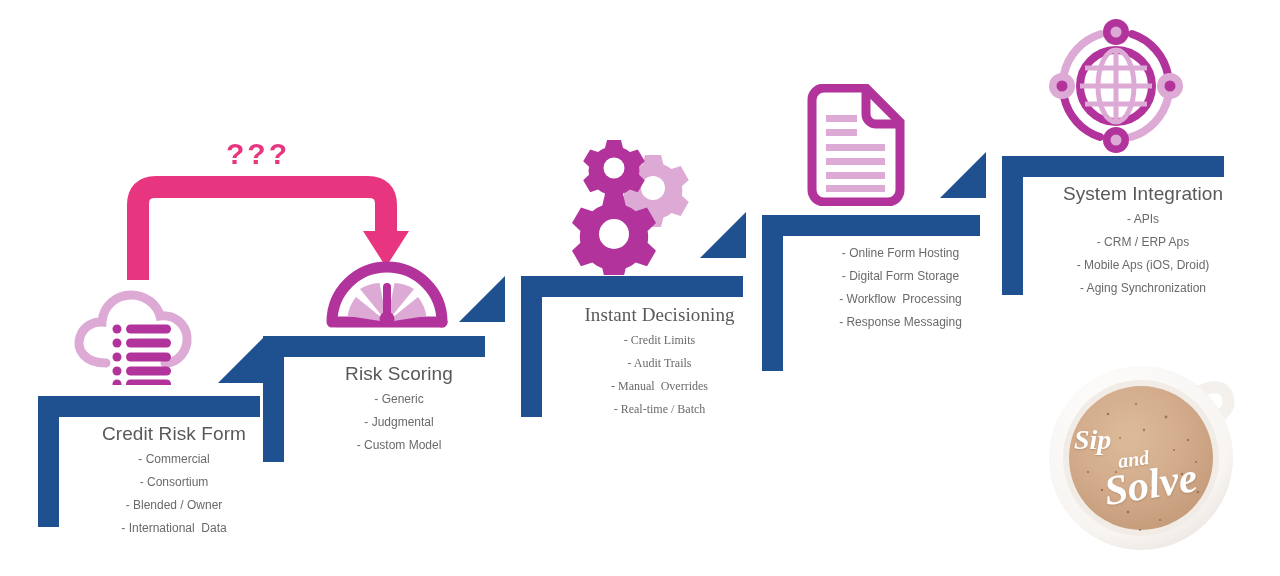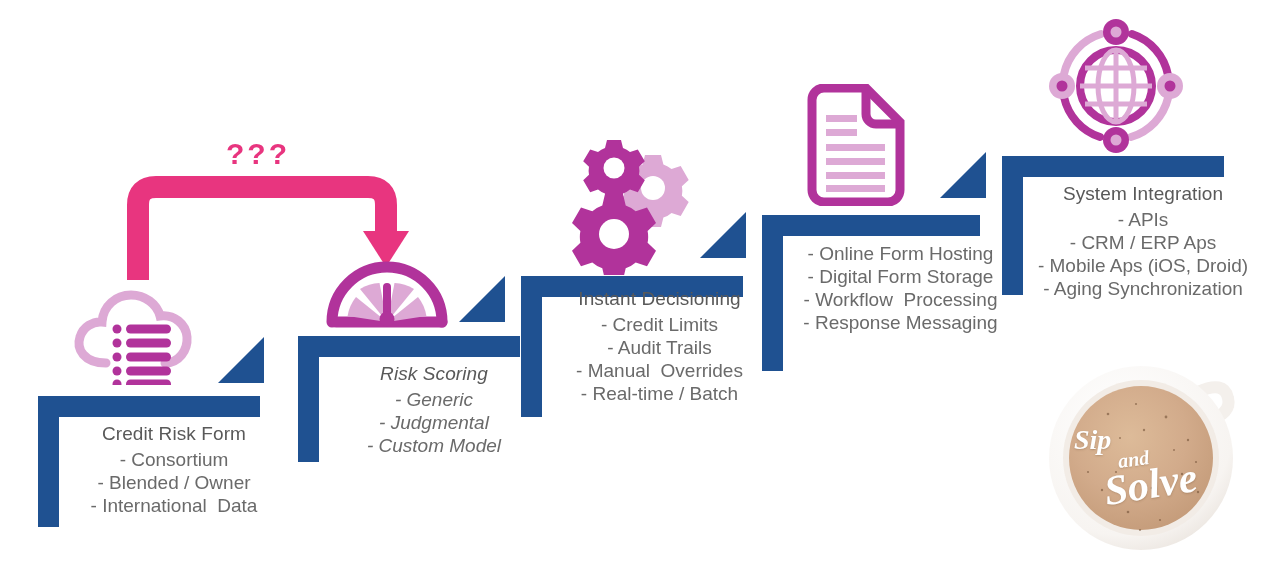--- a/index.html
+++ b/index.html
@@ -36,21 +36,21 @@
     font-size: 19px;
     line-height: 25px;
     white-space: pre-line;
     color: #595959;
     letter-spacing: .1px;
   }
   .step .bullets {
     margin-top: 2px;
   }
   .step .bullet {
-    font-size: 19px;
+    font-size: 12px;
     line-height: 23px;
     color: #6a6a6a;
     white-space: pre;
   }
 
   
   .tri {
     position: absolute;
     width: 0; height: 0;
   }
@@ -213,44 +213,45 @@
        border-left:46px solid transparent; border-bottom:46px solid #1F5191;"></div>
   <div class="tri" style="left:940px; top:152px;
        border-left:46px solid transparent; border-bottom:46px solid #1F5191;"></div>
 
   <div class="step" style="left:38px; top:396px; width:222px; height:140px;">
     <div class="bar-top" style="left:0; top:0; width:222px; height:21px;"></div>
     <div class="bar-left" style="left:0; top:21px; width:21px; height:110px;"></div>
     <div class="txt" style="left:31px; top:25px; width:210px;">
       <div class="title">Credit Risk Form</div>
       <div class="bullets">
+        <div class="bullet">- Commercial</div>
         <div class="bullet">- Consortium</div>
         <div class="bullet">- Blended / Owner</div>
         <div class="bullet">- International  Data</div>
       </div>
     </div>
   </div>
 
-  <div class="step" style="left:298px; top:336px; width:222px; height:130px;font-style:italic;">
+  <div class="step" style="left:263px; top:336px; width:222px; height:130px;">
     <div class="bar-top" style="left:0; top:0; width:222px; height:21px;"></div>
     <div class="bar-left" style="left:0; top:21px; width:21px; height:105px;"></div>
     <div class="txt" style="left:31px; top:25px; width:210px;">
       <div class="title">Risk Scoring</div>
       <div class="bullets">
         <div class="bullet">- Generic</div>
         <div class="bullet">- Judgmental</div>
         <div class="bullet">- Custom Model</div>
       </div>
     </div>
   </div>
 
   <div class="step" style="left:521px; top:276px; width:222px; height:145px;">
     <div class="bar-top" style="left:0; top:0; width:222px; height:21px;"></div>
     <div class="bar-left" style="left:0; top:21px; width:21px; height:120px;"></div>
-    <div class="txt" style="left:31px; top:10px; width:215px;">
+    <div class="txt" style="left:31px; top:26px; width:215px;font-family:Liberation Serif, serif;">
       <div class="title">Instant Decisioning</div>
       <div class="bullets">
         <div class="bullet">- Credit Limits</div>
         <div class="bullet">- Audit Trails</div>
         <div class="bullet">- Manual  Overrides</div>
         <div class="bullet">- Real-time / Batch</div>
       </div>
     </div>
   </div>
 

